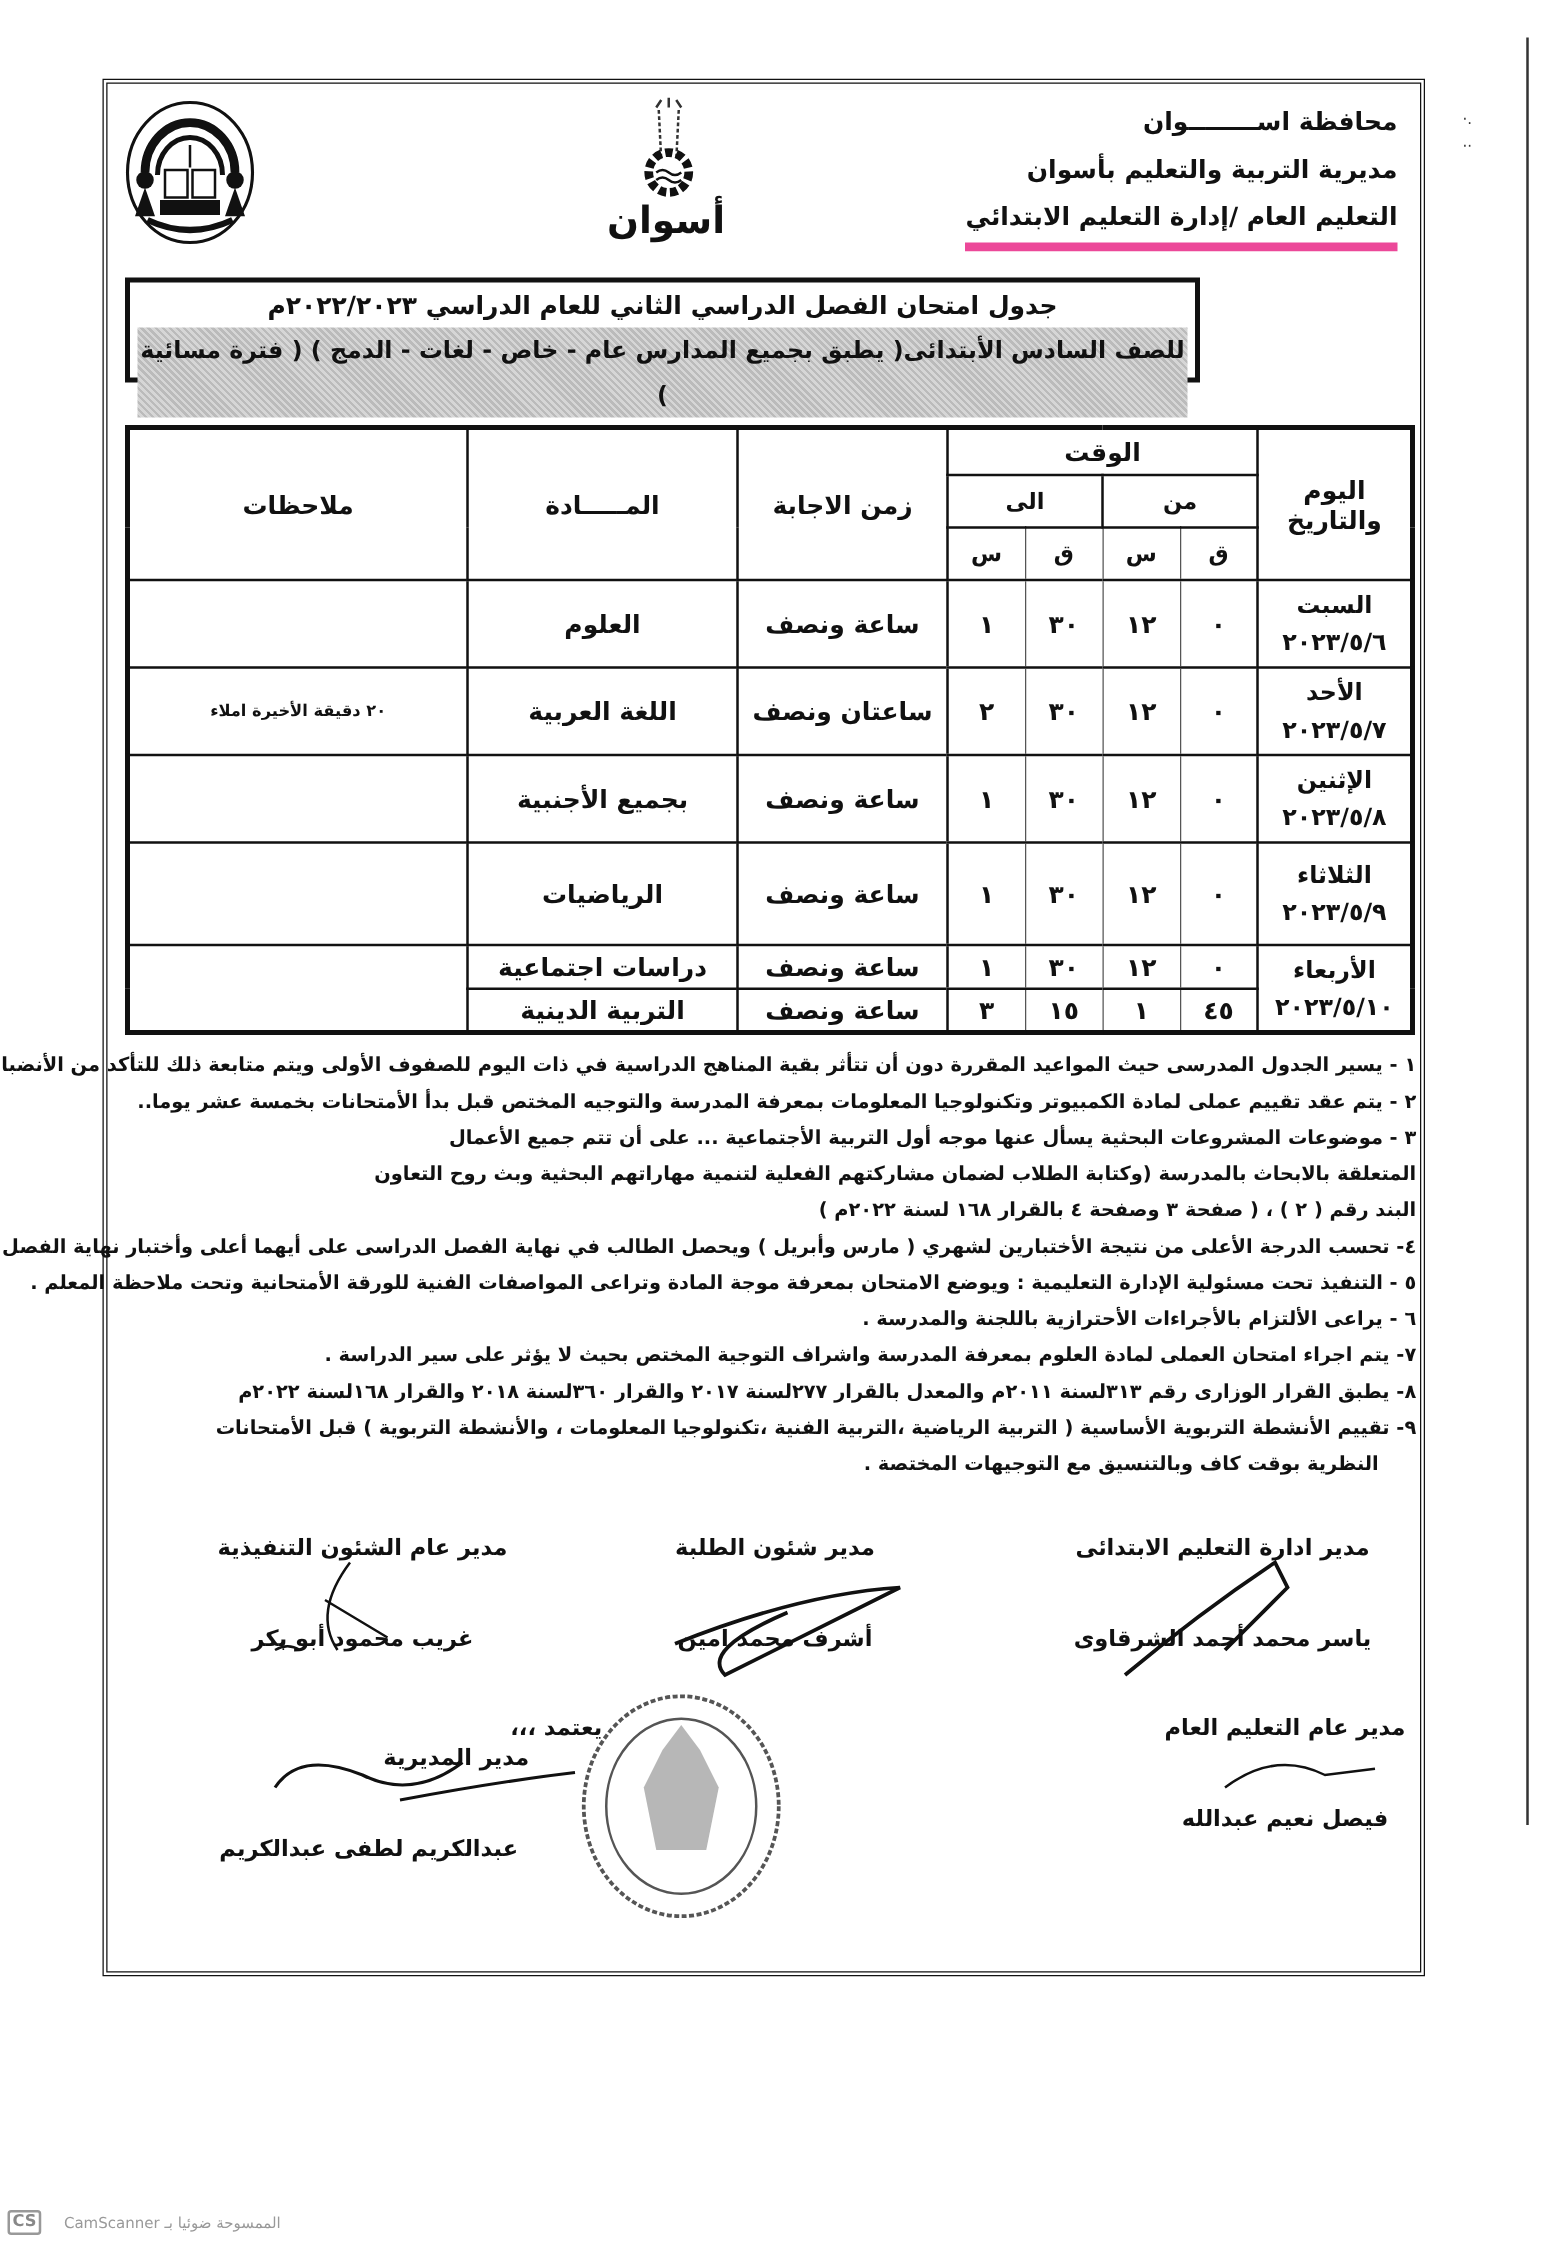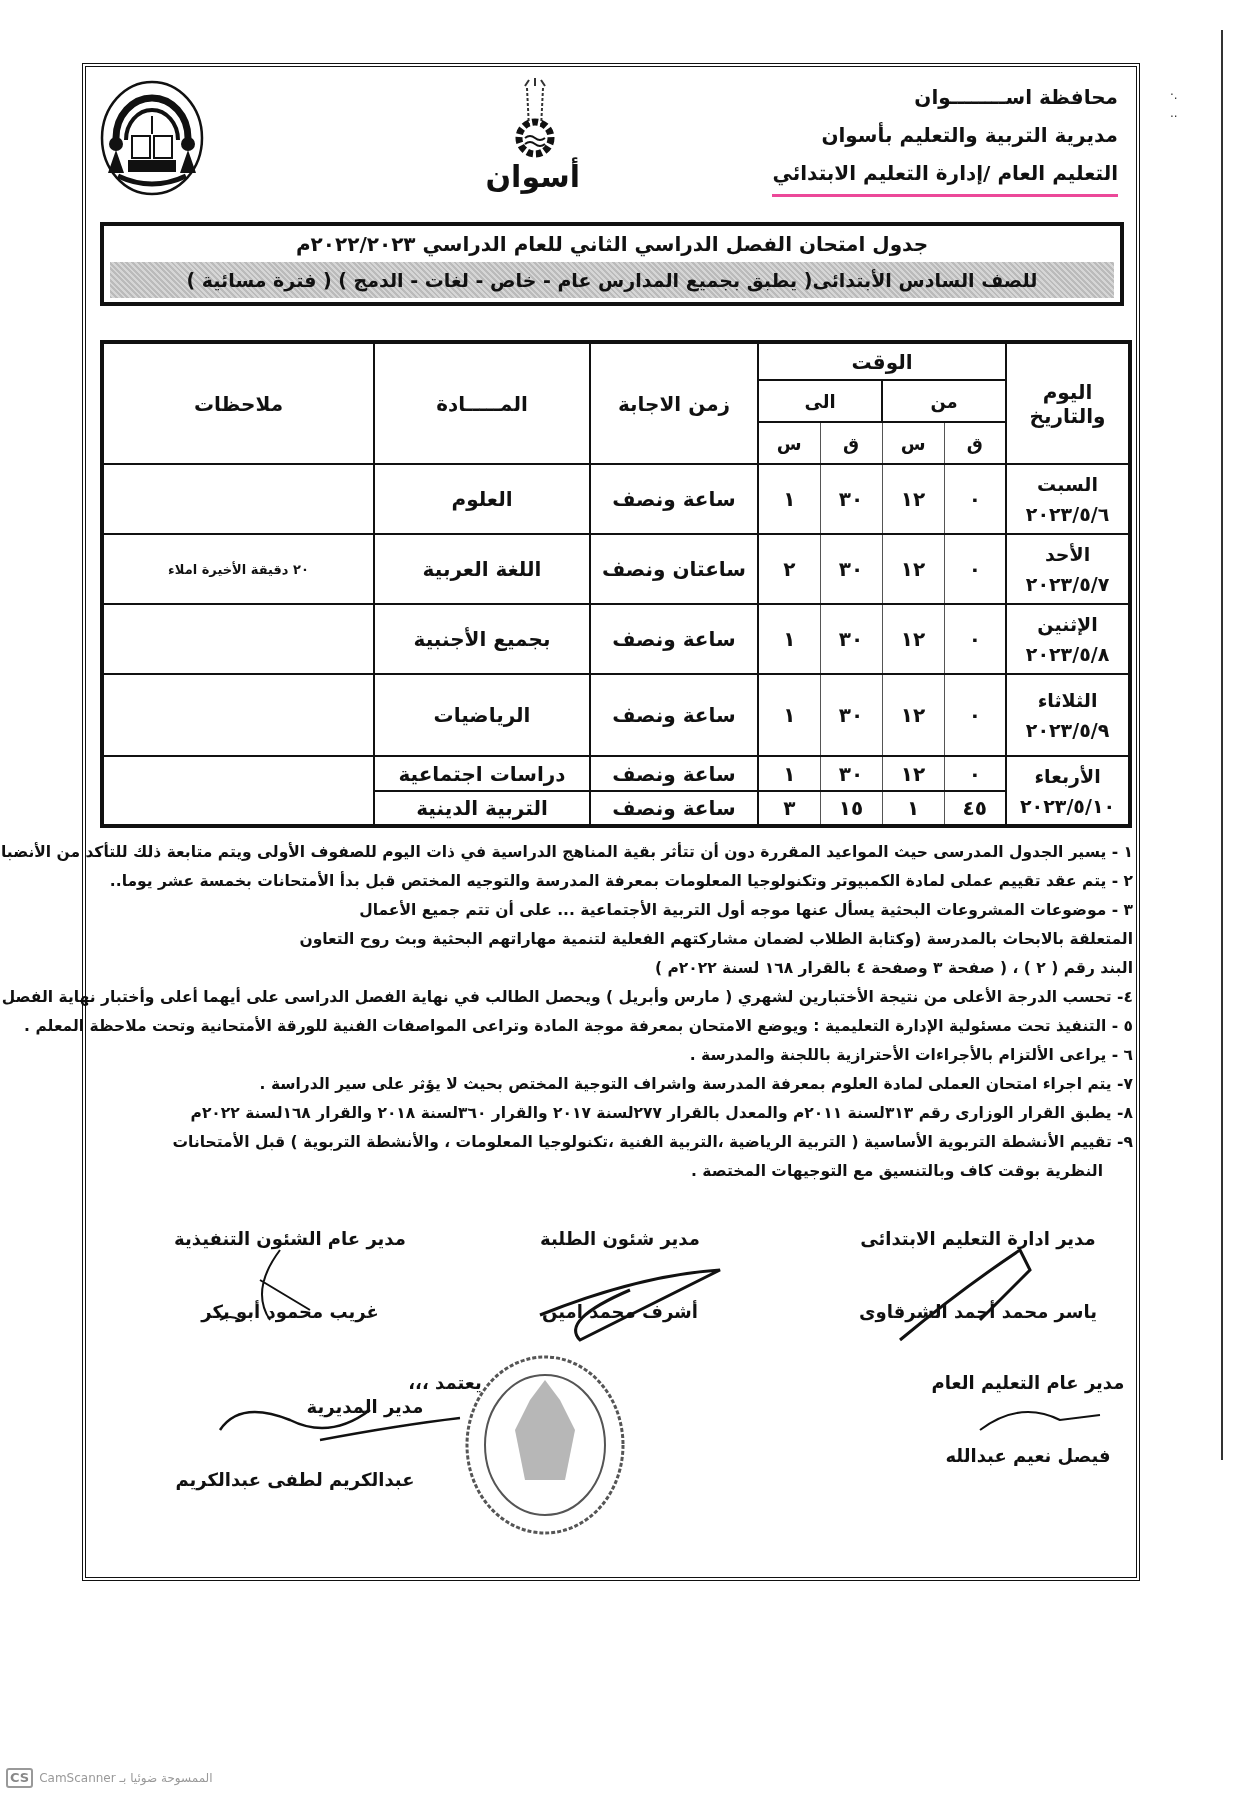--- a/index.html
+++ b/index.html
@@ -4,25 +4,25 @@
 <style>
   html, body { margin:0; padding:0; background:#ffffff; }
   body { width:1248px; height:1800px; position:relative; overflow:hidden;
          font-family:"DejaVu Sans", sans-serif; color:#111; }
   .scan-edge { position:absolute; left:1221px; top:30px; width:2px; height:1430px; background:#333; }
   .scan-dots { position:absolute; left:1170px; font-size:12px; color:#333; }
   .frame { position:absolute; left:82px; top:63px; width:1058px; height:1518px;
            border:4px double #111; box-sizing:border-box; }
   .header-right { position:absolute; right:130px; top:78px; text-align:right; direction:rtl; }
   .header-right div { font-weight:bold; font-size:20px; line-height:38px; }
-  .header-right .line3 { border-bottom:3px solid #ec4899; padding-bottom:2px; }
+  .header-right .line3 { border-bottom:7px solid #ec4899; padding-bottom:2px; }
   .logo-edu { position:absolute; left:98px; top:78px; width:108px; height:120px; }
   .logo-aswan { position:absolute; left:490px; top:78px; width:90px; height:120px; text-align:center; }
   .logo-aswan .word { font-weight:bold; font-size:30px; line-height:30px; direction:rtl; }
-  .title-box { position:absolute; left:100px; top:222px; width:1024px; height:84px;
+  .title-box { position:absolute; left:100px; top:222px; width:860px; height:84px;
                border:4px solid #111; box-sizing:border-box; }
   .title-1 { text-align:center; direction:rtl; font-weight:bold; font-size:20px; line-height:36px; }
   .title-2 { text-align:center; direction:rtl; font-weight:bold; font-size:19px; line-height:36px;
              background:repeating-linear-gradient(45deg,#bbb 0 2px,#d6d6d6 2px 4px); margin:0 6px; }
   table.sched { position:absolute; left:100px; top:340px; width:1028px; border-collapse:collapse;
                 direction:rtl; table-layout:fixed; }
   table.sched td, table.sched th { border:2px solid #111; text-align:center; font-weight:bold; padding:0;margin-left:17px; }
   table.sched { border:4px solid #111; }
   .th-big { font-size:20px; }
   .th-sm { font-size:18px; height:40px; }
@@ -30,21 +30,21 @@
   .day-cell .date { font-size:19px; letter-spacing:1px; }
   .cell { font-size:20px; }
   .thin { border-left:1px solid #555 !important; border-right:1px solid #555 !important; }
   .note-small { font-size:13px; white-space:nowrap; }
   .notes { position:absolute; right:115px; top:838px; width:1000px; direction:rtl; text-align:right; }
   .notes p { margin:0; font-weight:bold; font-size:15.5px; line-height:29px; white-space:nowrap; }
   .sig { position:absolute; direction:rtl; text-align:center; font-weight:bold; font-size:18px; }
   .sig .name { margin-top:52px; }
   .scribble { position:absolute; }
   .stamp { position:absolute; left:460px; top:1350px; width:170px; height:190px; }
-  .footer { position:absolute; left:6px; top:1768px; display:flex; align-items:center; gap:6px; color:#999; font-size:12px; }
+  .footer { position:absolute; left:6px; top:1768px; display:flex; align-items:center; gap:18px; color:#999; font-size:12px; }
   .cs-badge { border:2px solid #999; border-radius:3px; font-weight:bold; font-size:13px; color:#888; padding:0 2px; line-height:16px; }
 </style>
 </head>
 <body>
 
 <div class="scan-edge"></div>
 <div class="scan-dots" style="top:88px">·.</div>
 <div class="scan-dots" style="top:110px">··</div>
 
 <div class="frame"></div>

